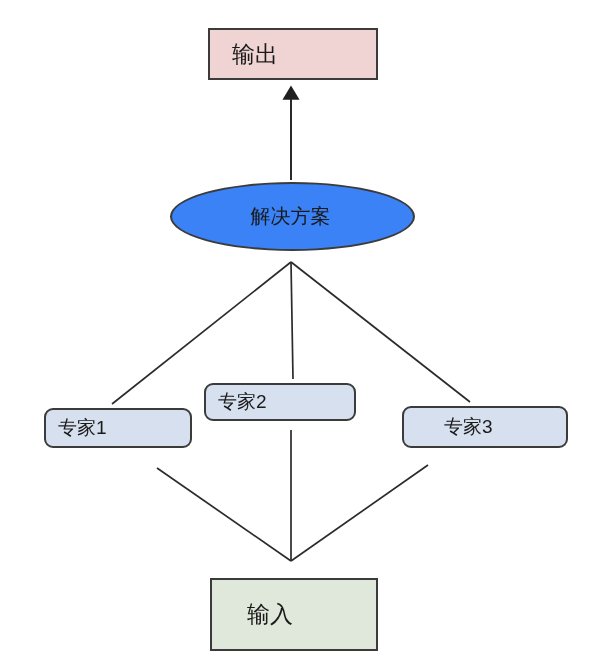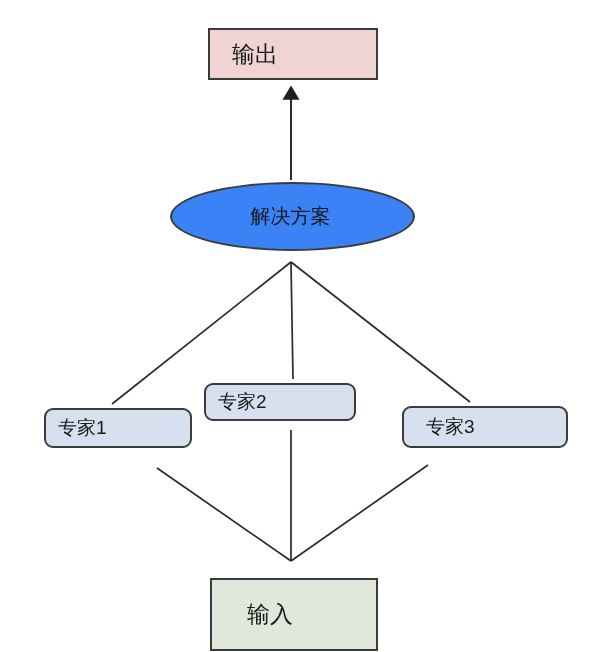--- a/index.html
+++ b/index.html
@@ -86,21 +86,21 @@
     top: 383px;
     width: 152px;
     height: 38px;
     padding-left: 12px;
   }
   #node-expert-3 {
     left: 402px;
     top: 406px;
     width: 166px;
     height: 42px;
-    padding-left: 22px;
+    padding-left: 40px;
   }
   
   #node-input {
     left: 210px;
     top: 578px;
     width: 168px;
     height: 73px;
     background: #dfe8da;
     border: 2px solid #3b3b3b;
     justify-content: flex-start;

